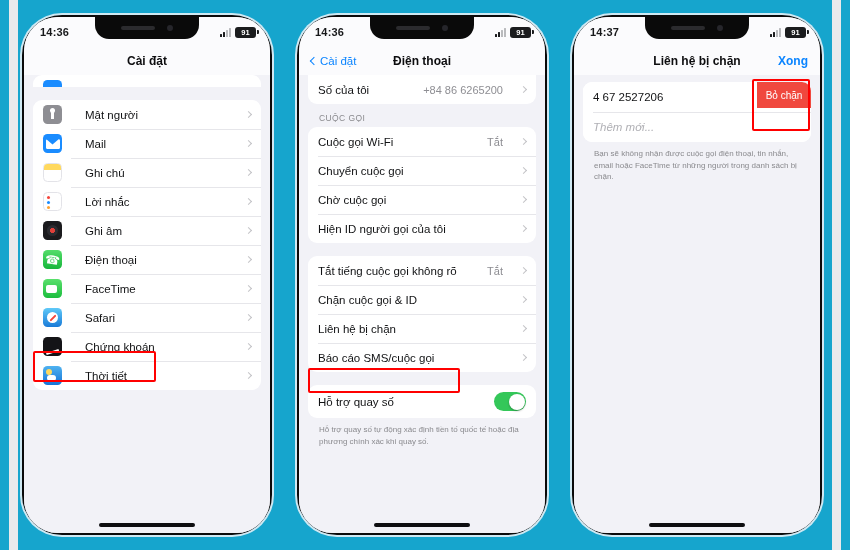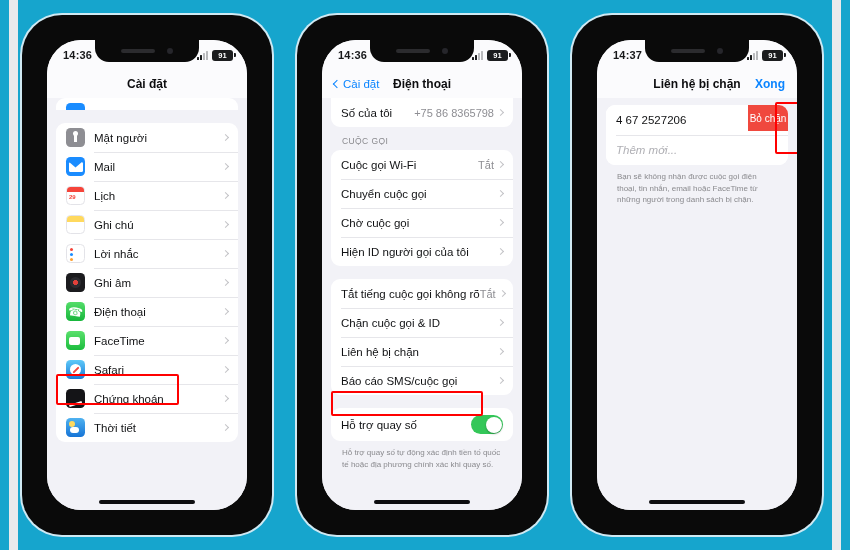--- a/index.html
+++ b/index.html
@@ -15,21 +15,21 @@
   }
   .edge-left{ left:9px; }
   .edge-right{ right:9px; }
 
   
   .phone{
     position:absolute;
     width:250px; height:520px;
     background:#0a0a0a;
     border-radius:40px;
-    padding:25px;
+    padding:2px;
     box-shadow:0 0 0 2px #cfe9f3;
   }
   .phone.p1{ left:22px;  top:15px; }
   .phone.p2{ left:297px; top:15px; }
   .phone.p3{ left:572px; top:15px; }
 
   .screen{
     position:relative;
     width:100%; height:100%;
     background:#f2f2f7;
@@ -110,20 +110,21 @@
   .group{
     background:#fff; margin:0 9px; border-radius:9px; overflow:hidden;
   }
   .gap{ height:13px; }
   .gap-sm{ height:7px; }
 
   .row{
     display:flex; align-items:center;
     height:29px; padding:0 10px;
     position:relative;
+    gap:14px;
   }
   .row + .row:before{
     content:""; position:absolute; left:38px; right:0; top:0;
     height:1px; background:#e6e6ea;
   }
   .row.no-icon + .row.no-icon:before{ left:10px; }
   .row.no-icon:first-child + .row:before{ left:10px; }
 
   .ico{
     width:19px;height:19px;border-radius:4.5px;margin-right:9px;
@@ -174,21 +175,21 @@
   }
 
   
   .blk-row{
     display:flex; align-items:center; height:30px;
     background:#fff; padding:0 10px; position:relative;
   }
   .blk-num{ font-size:11.5px; color:#111214; }
   .unblock-btn{
     position:absolute; right:0; top:0; bottom:4px;
-    width:40px; background:#f0483e; color:#fff;
+    width:54px; background:#f0483e; color:#fff;
     display:flex;align-items:center;justify-content:center;
     font-size:10px;
   }
   .addnew{
     display:flex;align-items:center;height:30px;padding:0 10px;
     background:#fff; position:relative;
   }
   .addnew:before{
     content:""; position:absolute; left:10px; right:0; top:0;
     height:1px; background:#e6e6ea;
@@ -292,28 +293,20 @@
         </div>
         <div class="row">
           <div class="ico ic-mail">
               <i></i>
               <b></b>
             </div>
           <div class="lbl">Mail</div>
           <div class="chev"></div>
         </div>
         <div class="row">
-          <div class="ico ic-cal">
-              <i></i>
-              <b>29</b>
-            </div>
-          <div class="lbl">Lịch</div>
-          <div class="chev"></div>
-        </div>
-        <div class="row">
           <div class="ico ic-notes">
               <i></i>
             </div>
           <div class="lbl">Ghi chú</div>
           <div class="chev"></div>
         </div>
         <div class="row">
           <div class="ico ic-rem">
             <i style="top:3px;background:#f5443a"></i>
               <i style="top:8px;background:#1a8cff"></i>
@@ -401,21 +394,21 @@
         <span>Cài đặt</span>
       </div>
       <div class="nav-title">Điện thoại</div>
     </div>
 
     <div class="content">
 
       <div class="group" style="margin-top:0;border-radius:0 0 9px 9px;">
         <div class="row no-icon">
           <div class="lbl">Số của tôi</div>
-          <div class="val">+75 86 8365798</div>
+          <div class="val">+84 86 6265200</div>
           <div class="chev"></div>
         </div>
       </div>
 
       <div class="sect-hdr">CUỘC GỌI</div>
 
       <div class="group">
         <div class="row no-icon">
           <div class="lbl">Cuộc gọi Wi-Fi</div>
           <div class="val">Tắt</div>

